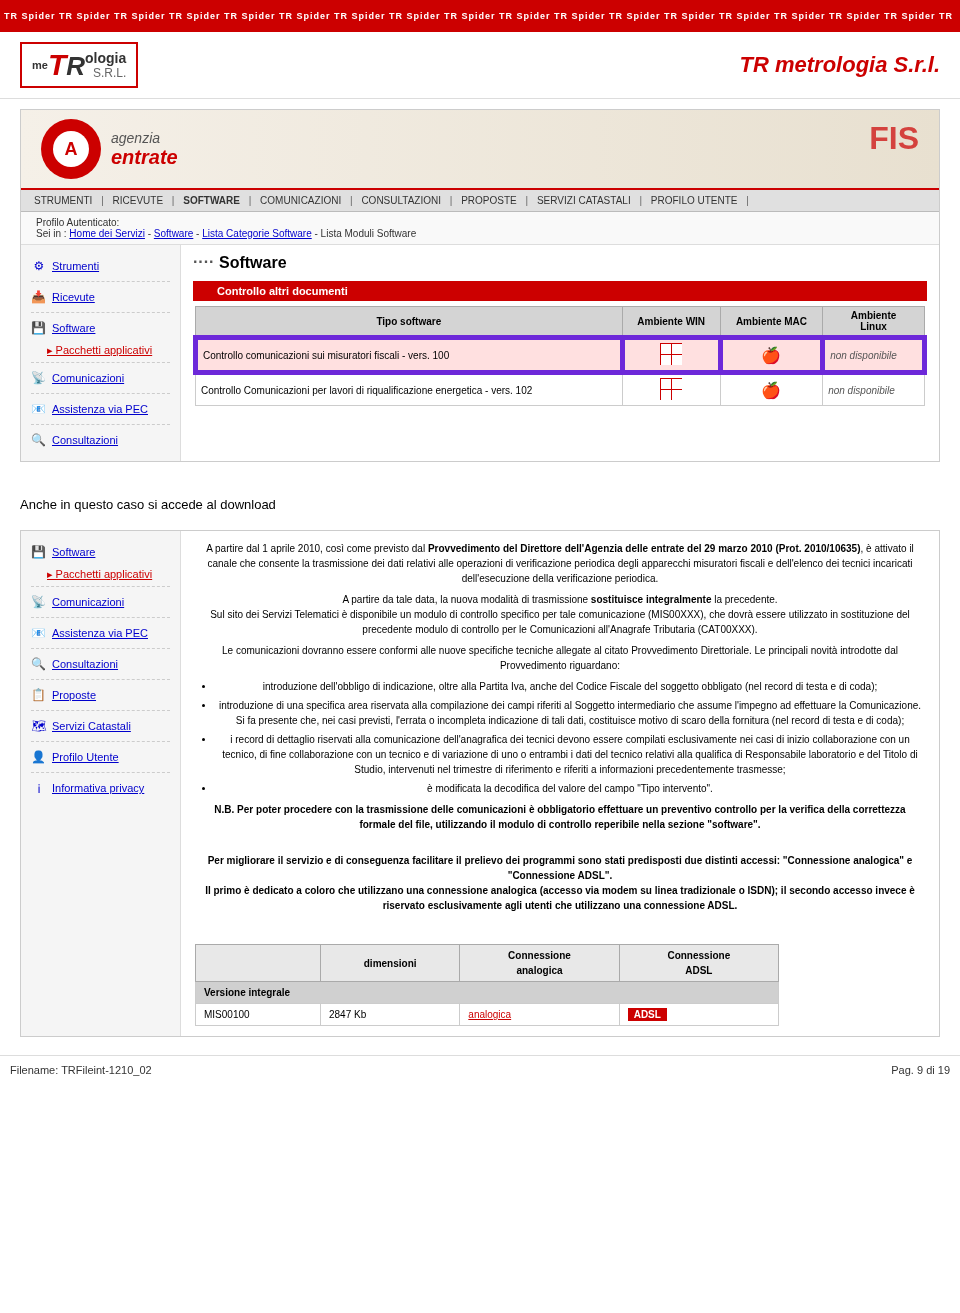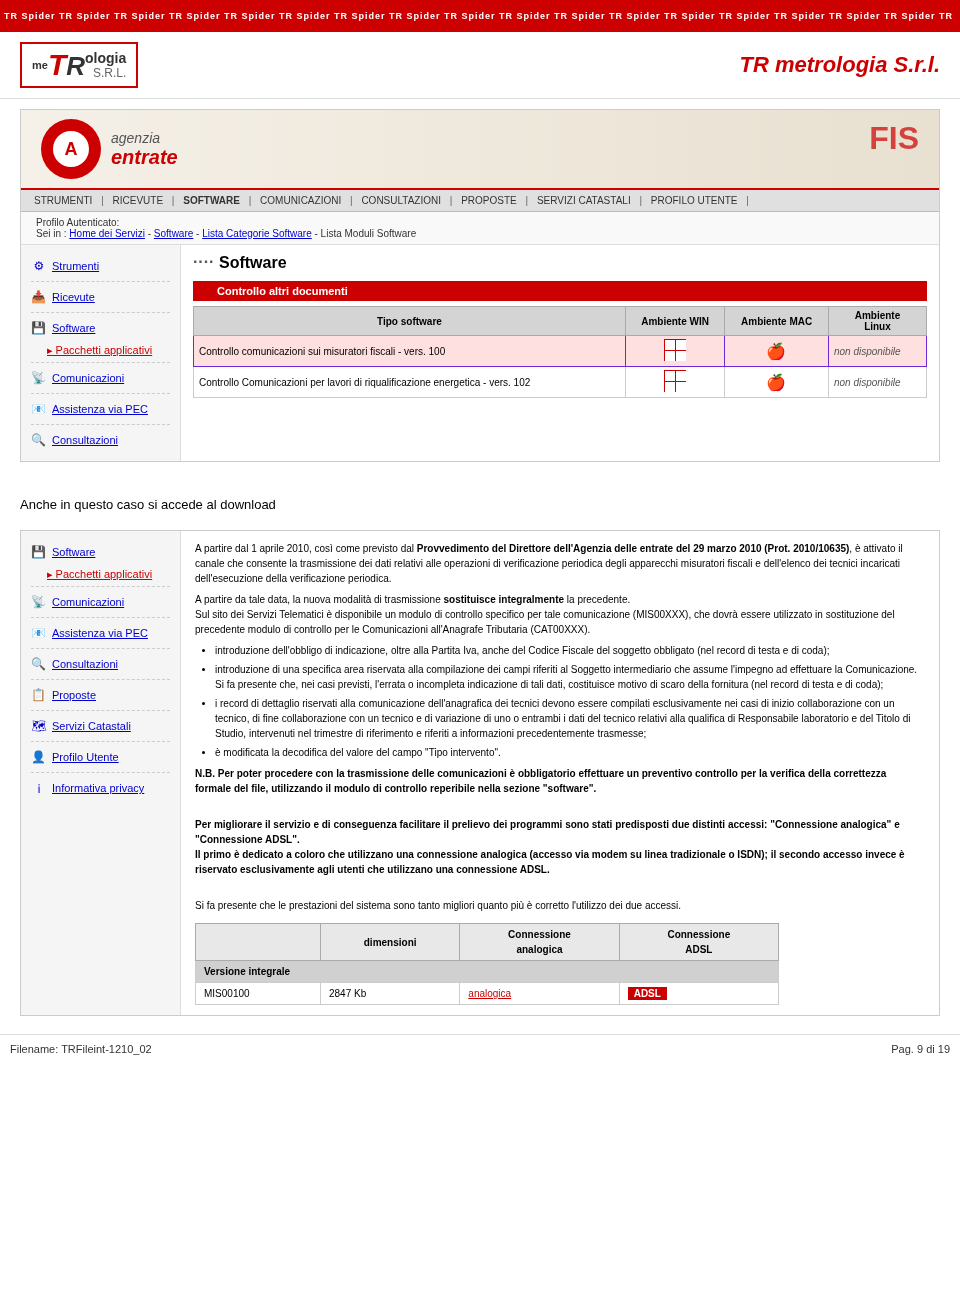--- a/index.html
+++ b/index.html
@@ -254,21 +254,21 @@
       vertical-align: middle;
     }
     .software-table tr:nth-child(odd) td {
       background: #f9f9f9;
     }
     .software-table tr:nth-child(even) td {
       background: #fff;
     }
     .highlighted-row td {
       background: #ffe0e0 !important;
-      border: 1px solid #6d28d9;
+      border: 5px solid #6d28d9;
     }
     .non-disponibile {
       font-style: italic;
       color: #555;
       font-size: 10px;
     }
 
     
     .annotation-text {
       font-size: 13px;
@@ -294,30 +294,32 @@
     }
     .bottom-main {
       flex: 1;
       padding: 10px 14px;
       font-size: 10px;
       line-height: 1.5;
       color: #000;
     }
     .bottom-main p {
       margin-bottom: 6px;
+      text-align: center;
     }
     .bottom-main strong {
       font-weight: bold;
     }
     .bottom-main ul {
       margin-left: 20px;
       margin-bottom: 6px;
     }
     .bottom-main li {
       margin-bottom: 4px;
+      text-align: center;
     }
 
     
     .download-table {
       width: 80%;
       border-collapse: collapse;
       margin-top: 10px;
       font-size: 10px;
     }
     .download-table th {
@@ -577,38 +579,38 @@
     </div>
 
     <div class="bottom-main">
       <p>
         A partire dal 1 aprile 2010, così come previsto dal <strong>Provvedimento del Direttore dell'Agenzia delle entrate del 29 marzo 2010 (Prot. 2010/10635)</strong>, è attivato il canale che consente la trasmissione dei dati relativi alle operazioni di verificazione periodica degli apparecchi misuratori fiscali e dell'elenco dei tecnici incaricati dell'esecuzione della verificazione periodica.
       </p>
       <p>
         A partire da tale data, la nuova modalità di trasmissione <strong>sostituisce integralmente</strong> la precedente.<br>
         Sul sito dei Servizi Telematici è disponibile un modulo di controllo specifico per tale comunicazione (MIS00XXX), che dovrà essere utilizzato in sostituzione del precedente modulo di controllo per le Comunicazioni all'Anagrafe Tributaria (CAT00XXX).
       </p>
+      <p>
+        Le comunicazioni dovranno essere conformi alle nuove specifiche tecniche allegate al citato Provvedimento Direttoriale. Le principali novità introdotte dal Provvedimento riguardano:
+      </p>
       <ul>
         <li>introduzione dell'obbligo di indicazione, oltre alla Partita Iva, anche del Codice Fiscale del soggetto obbligato (nel record di testa e di coda);</li>
         <li>introduzione di una specifica area riservata alla compilazione dei campi riferiti al Soggetto intermediario che assume l'impegno ad effettuare la Comunicazione. Si fa presente che, nei casi previsti, l'errata o incompleta indicazione di tali dati, costituisce motivo di scaro della fornitura (nel record di testa e di coda);</li>
         <li>i record di dettaglio riservati alla comunicazione dell'anagrafica dei tecnici devono essere compilati esclusivamente nei casi di inizio collaborazione con un tecnico, di fine collaborazione con un tecnico e di variazione di uno o entrambi i dati del tecnico relativi alla qualifica di Responsabile laboratorio e del Titolo di Studio, intervenuti nel trimestre di riferimento e riferiti a informazioni precedentemente trasmesse;</li>
         <li>è modificata la decodifica del valore del campo "Tipo intervento".</li>
       </ul>
       <p>
         <strong>N.B. Per poter procedere con la trasmissione delle comunicazioni è obbligatorio effettuare un preventivo controllo per la verifica della correttezza formale del file, utilizzando il modulo di controllo reperibile nella sezione "software".</strong>
       </p>
       <br>
       <p>
         <strong>Per migliorare il servizio e di conseguenza facilitare il prelievo dei programmi sono stati predisposti due distinti accessi: "Connessione analogica" e "Connessione ADSL".<br>
         Il primo è dedicato a coloro che utilizzano una connessione analogica (accesso via modem su linea tradizionale o ISDN); il secondo accesso invece è riservato esclusivamente agli utenti che utilizzano una connessione ADSL.</strong>
       </p>
       <br>
-      <p>
-        Si fa presente che le prestazioni del sistema sono tanto migliori quanto più è corretto l'utilizzo dei due accessi.
-      </p>
 
       
       <table class="download-table">
         <thead>
           <tr>
             <th></th>
             <th>dimensioni</th>
             <th>Connessione<br>analogica</th>
             <th>Connessione<br>ADSL</th>
           </tr>

